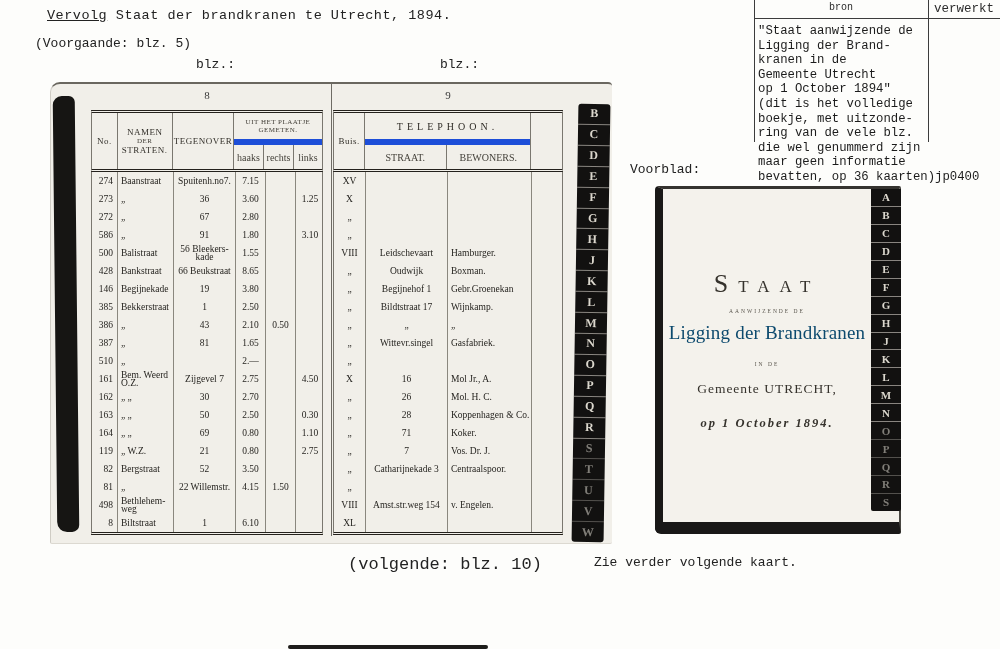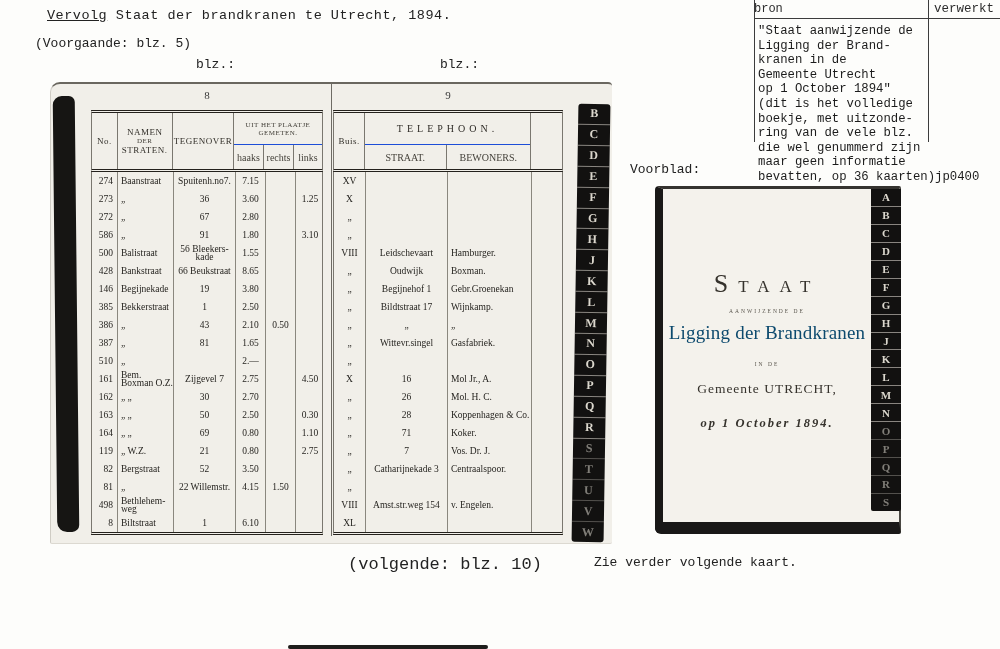--- a/index.html
+++ b/index.html
@@ -38,21 +38,21 @@
   #tbl-right { left:282px; width:230px; }
   .tbl-head { display:flex; height:62px; border-top:3px double #24211c; border-bottom:3px double #24211c;
               border-left:1px solid #7a776f; border-right:1px solid #7a776f; }
   .hcell { border-right:1px solid #7a776f; display:flex; flex-direction:column;
            align-items:center; justify-content:center; text-align:center; }
   .hcell:last-child { border-right:none; }
   .h-label { font-size:9px; letter-spacing:0.5px; color:#33302a; }
   .h-small { font-size:7px; letter-spacing:0.5px; color:#44413a; }
   .h-group { padding:0; justify-content:flex-start; }
   .h-group-top { width:100%; flex:1; display:flex; flex-direction:column; align-items:center;
-                 justify-content:center; border-bottom:1px solid #1d4ed8; }
+                 justify-content:center; border-bottom:6px solid #1d4ed8; }
   .h-sub { width:100%; height:24px; display:flex; }
   .h-subcell { height:100%; display:flex; align-items:center; justify-content:center;
                font-size:10px; color:#44413a; border-right:1px solid #7a776f; }
   .h-subcell:last-child { border-right:none; }
   .telephoon { font-size:10px; letter-spacing:4px; color:#2e2b26; }
 
   .tbl-body { display:grid; grid-auto-rows:18px;
               border-left:1px solid #7a776f; border-right:1px solid #7a776f;
               border-bottom:3px double #24211c; }
   #tbl-left  .tbl-body { grid-template-columns:26px 56px 62px 30px 30px 28px; }
@@ -71,21 +71,21 @@
                 font-size:12px; border-bottom:1px solid rgba(235,230,220,0.55); }
   .strip .tab:last-child { border-bottom:none; }
   .strip .tab:nth-last-child(-n+5) { opacity:0.55; }
   #strip-spread { left:524px; top:20px; width:32px; height:438px; transform:rotate(0.9deg);
                   border-radius:3px; }
 
   
   #bron-vline1 { left:754px; top:0; width:1px; height:142px; background:#3c3c3c; }
   #bron-vline2 { left:928px; top:0; width:1px; height:142px; background:#3c3c3c; }
   #bron-hline  { left:754px; top:18px; width:246px; height:1px; background:#3c3c3c; }
-  #bron-label { left:754px; top:2px; width:174px; text-align:left; font-size:12px; color:#2c2c2c; }
+  #bron-label { left:754px; top:2px; width:174px; text-align:center; font-size:10px; color:#2c2c2c; }
   #verwerkt-label { left:934px; top:2px; font-size:12.5px; color:#2c2c2c; }
   #bron-text { left:758px; top:24px; width:242px; font-size:12.3px; line-height:14.6px;
                white-space:pre-line; color:#1c1c1c; }
 
   
   #cover { left:655px; top:186px; width:246px; height:348px; background:#f4f2ec;
            border-left:8px solid #191817; border-bottom:12px solid #191817;
            border-top:3px solid #35332f; border-right:2px solid #4a4843;
            border-radius:4px 2px 2px 6px; }
   #strip-cover { right:-2px; top:0; width:30px; height:322px; border-radius:0 0 2px 2px; }
@@ -202,21 +202,21 @@
         <div class="cell">1.65</div>
         <div class="cell"></div>
         <div class="cell lastcol"></div>
         <div class="cell al-right">510</div>
         <div class="cell al-left">„</div>
         <div class="cell"></div>
         <div class="cell">2.—</div>
         <div class="cell"></div>
         <div class="cell lastcol"></div>
         <div class="cell al-right">161</div>
-        <div class="cell al-left">Bem. Boxman O.Z.</div>
+        <div class="cell al-left">Bem. Weerd O.Z.</div>
         <div class="cell">Zijgevel 7</div>
         <div class="cell">2.75</div>
         <div class="cell"></div>
         <div class="cell lastcol">4.50</div>
         <div class="cell al-right">162</div>
         <div class="cell al-left">„  „</div>
         <div class="cell">30</div>
         <div class="cell">2.70</div>
         <div class="cell"></div>
         <div class="cell lastcol"></div>

